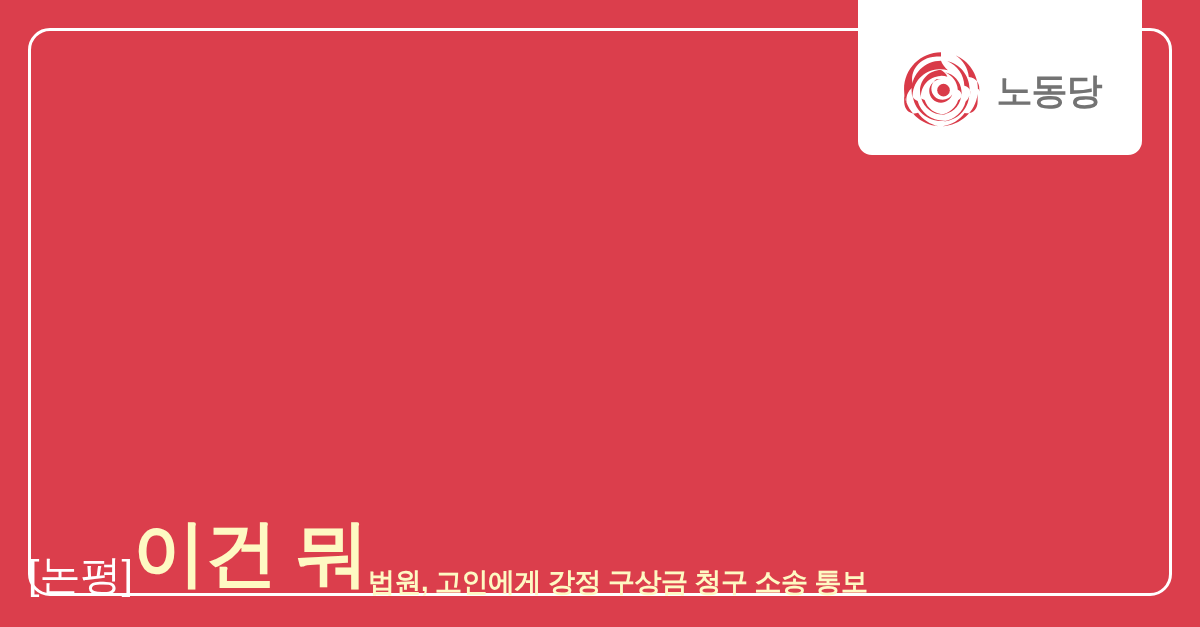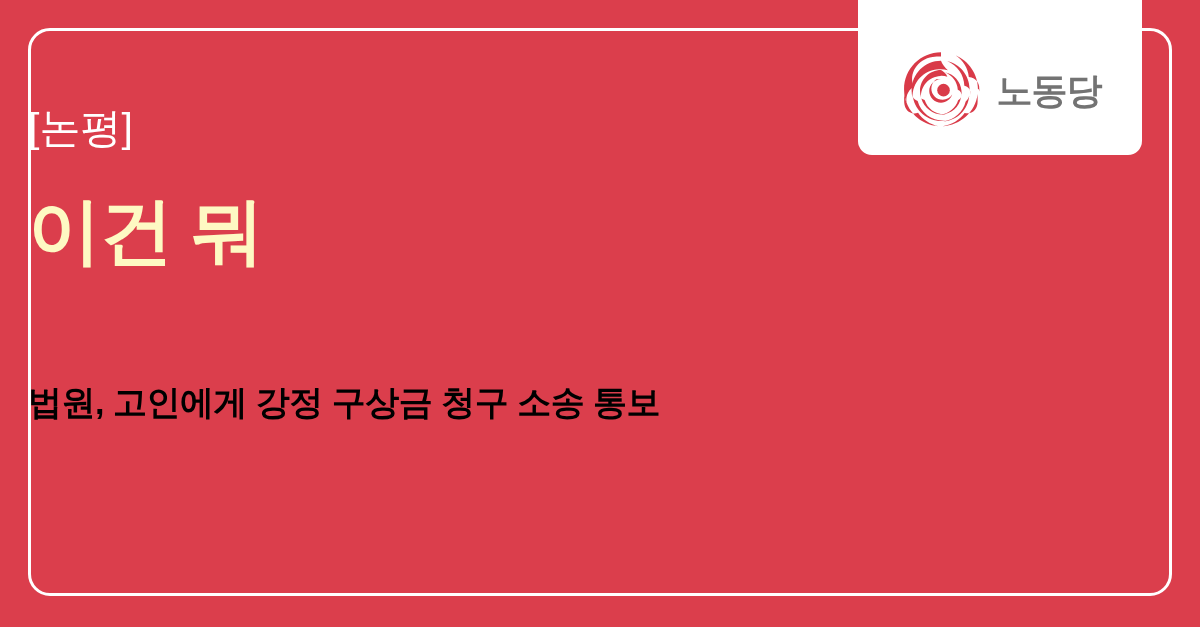--- a/index.html
+++ b/index.html
@@ -74,22 +74,22 @@
   }
 
   
   .content {
     position: absolute;
     left: 28px;
     right: 28px;
     top: 28px;
     bottom: 31px;
     display: flex;
-    flex-direction: column;
-    align-items: flex-start;
+    flex-direction: row;
+    align-items: flex-end;
     justify-content: flex-start;
     box-sizing: border-box;
   }
 
   .kicker {
     margin-top: 80px;
     font-size: 41px;
     font-weight: 400;
     color: #ffffff;
     line-height: 1;
@@ -107,23 +107,23 @@
     letter-spacing: -1px;
   }
 
   .headline-line {
     display: block;
     white-space: nowrap;
   }
 
   .subhead {
     margin-top: 111px;
-    font-size: 34px;
+    font-size: 27px;
     font-weight: 700;
-    color: #000000;
+    color: #fef9c3;
     line-height: 1;
     letter-spacing: -0.5px;
     white-space: nowrap;
   }
 </style>
 </head>
 <body>
 
 <div class="card">
 

